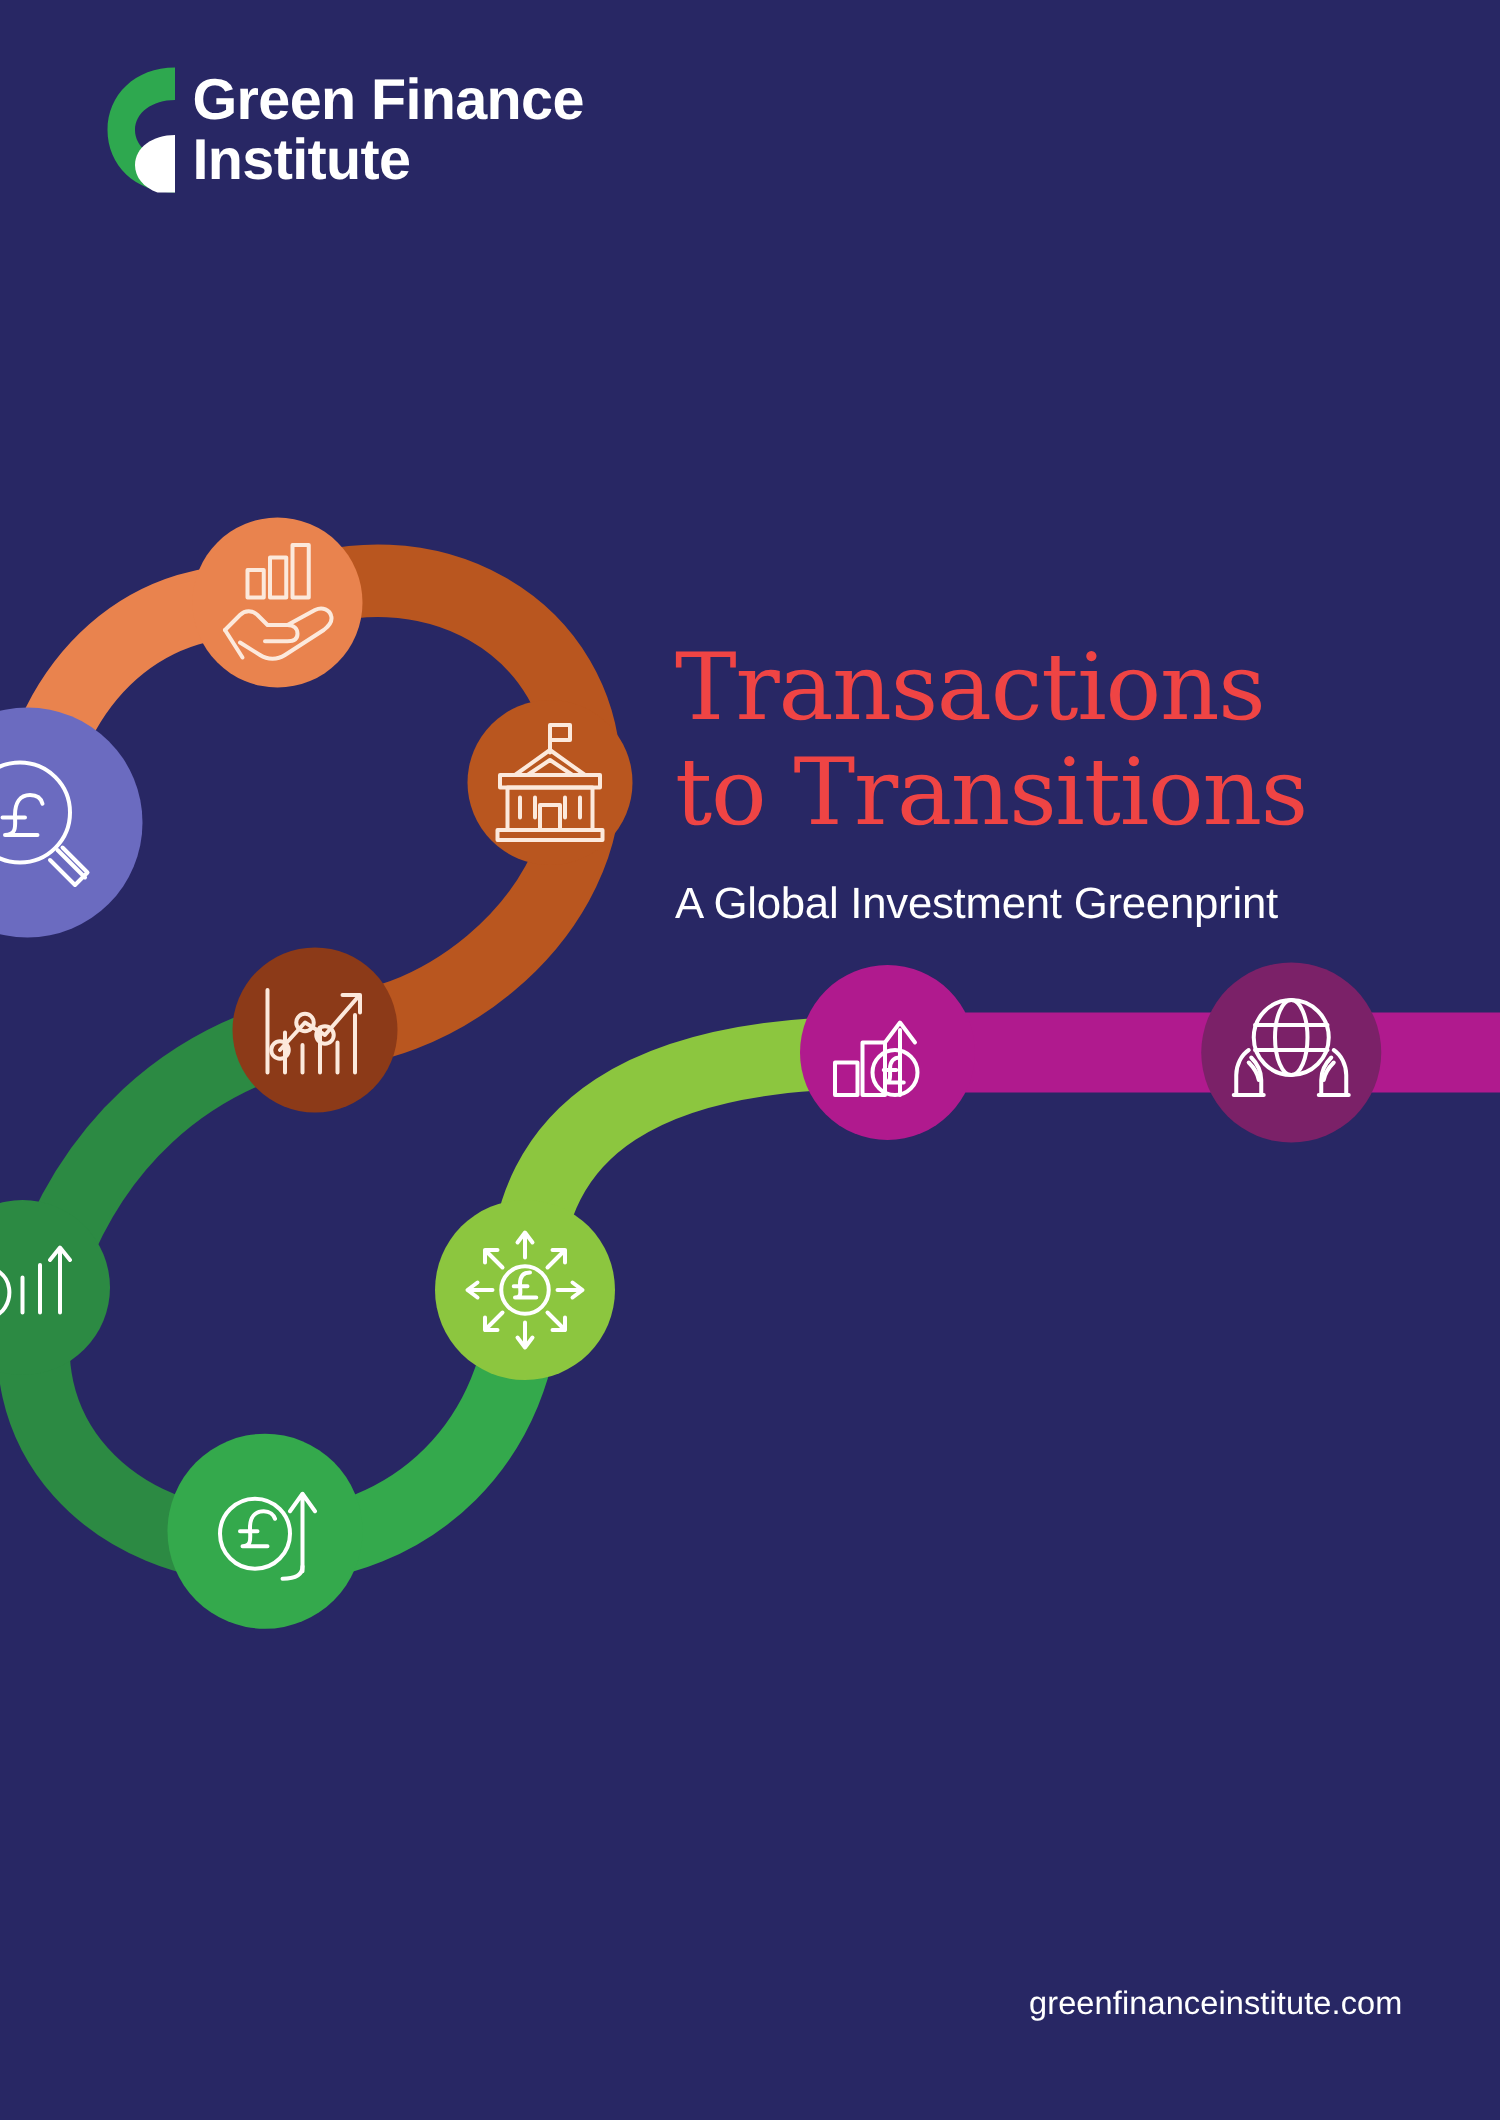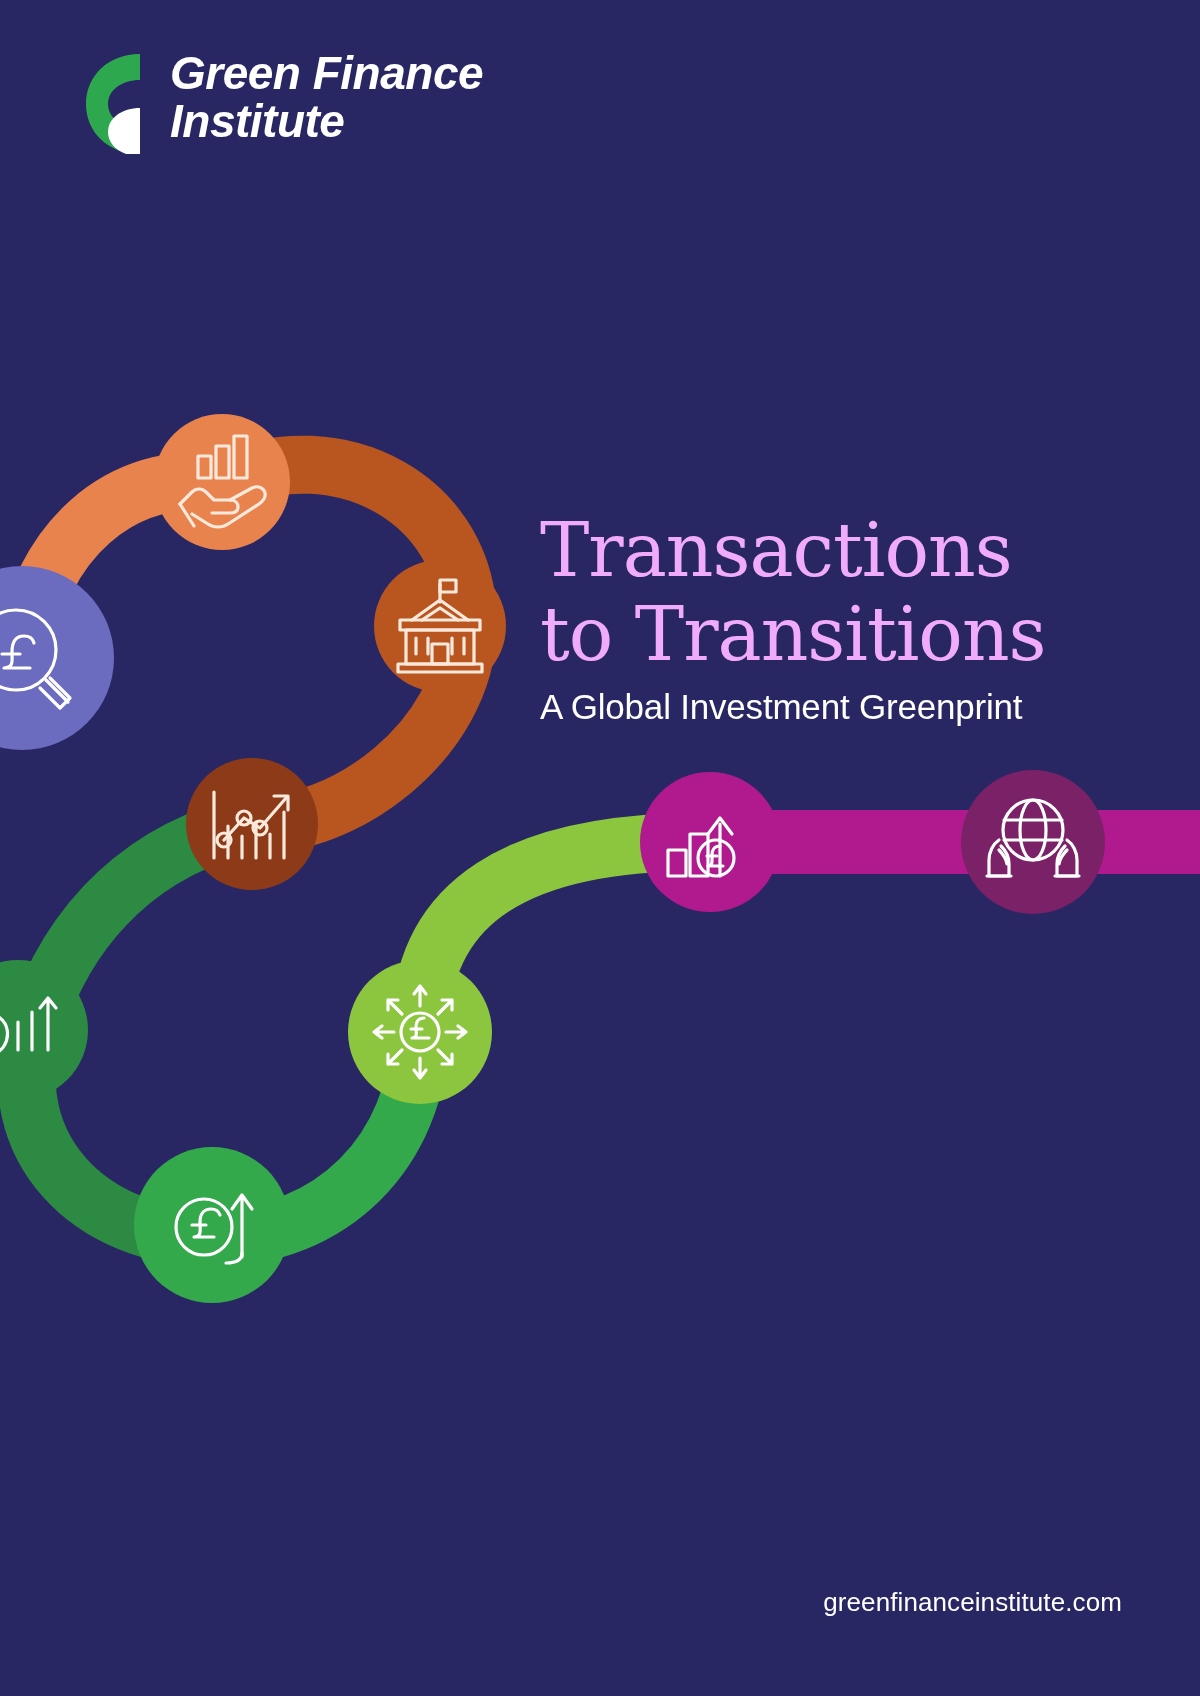--- a/index.html
+++ b/index.html
@@ -34,24 +34,23 @@
     height: 1696px;
     z-index: 1;
   }
 
   
   .logo-block {
     position: absolute;
     left: 82px;
     top: 50px;
     display: flex;
-    align-items: flex-start;
-    gap: 26px;
+    align-items: center;
+    gap: 10px;
     z-index: 5;
-    font-style: italic;
   }
   .logo-mark {
     width: 62px;
     height: 108px;
     flex: none;
   }
   .logo-text {
     color: #ffffff;
     font-family: "Liberation Sans", sans-serif;
     font-weight: bold;
@@ -63,30 +62,30 @@
 
   
   .title-block {
     position: absolute;
     left: 540px;
     top: 508px;
     width: 620px;
     z-index: 5;
   }
   .doc-title {
-    color: #f0abfc;
+    color: #ef4444;
     font-family: "DejaVu Serif", "Liberation Serif", serif;
     font-size: 74px;
     font-weight: normal;
     line-height: 1.14;
     letter-spacing: -1px;
     white-space: pre-line;
   }
   .doc-subtitle {
-    margin-top: 9px;
+    margin-top: 25px;
     color: #ffffff;
     font-family: "Liberation Sans", sans-serif;
     font-size: 35px;
     font-weight: normal;
     line-height: 1.2;
     letter-spacing: -0.2px;
   }
 
   
   .footer-url {

